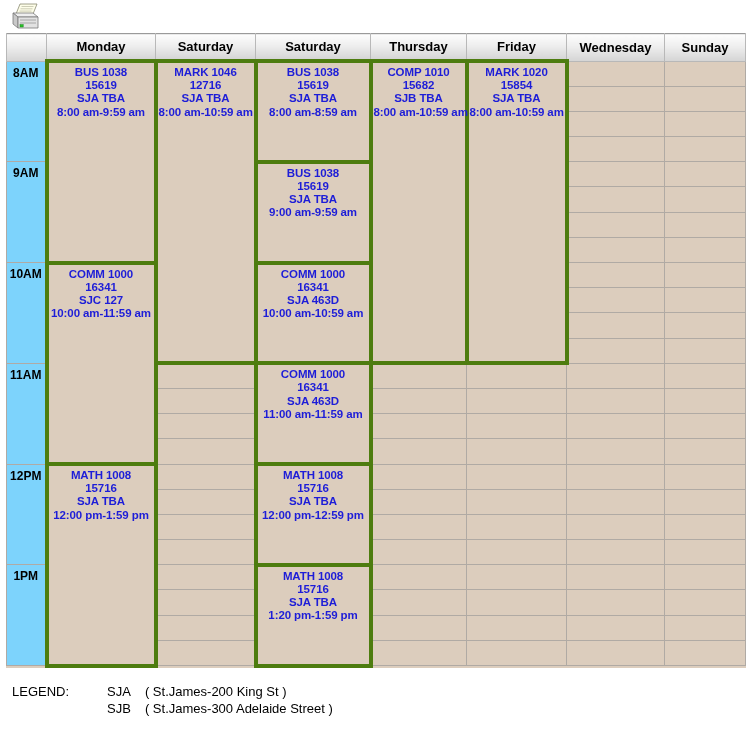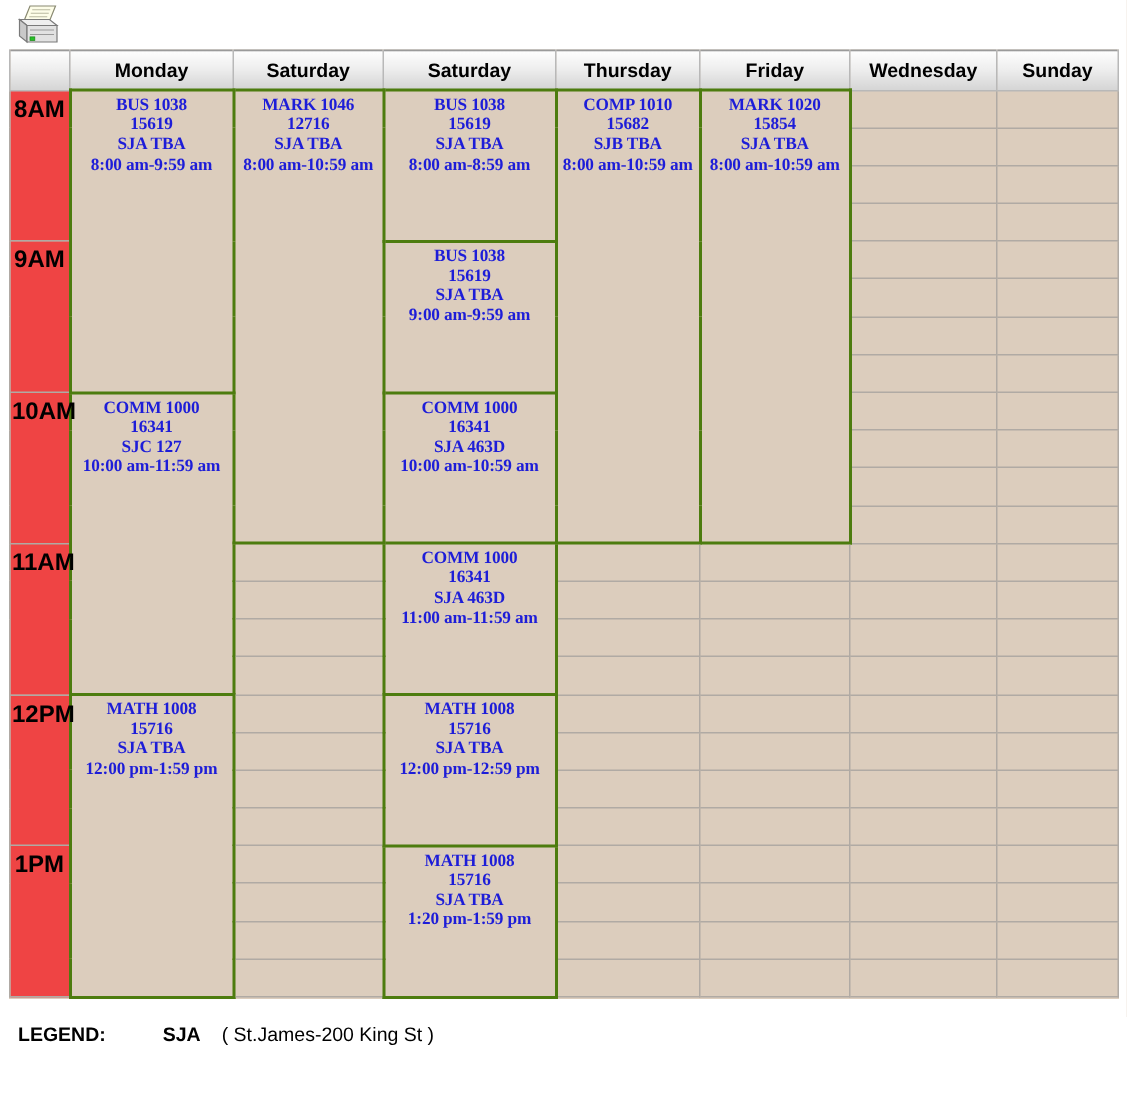--- a/index.html
+++ b/index.html
@@ -70,38 +70,37 @@
   }
 
   td.slot {
     height: 25.2px;
     background: #dccdbd;
     border: 1px solid #b0aaa4;
     padding: 0;
     box-sizing: border-box;
   }
   td.hourlabel {
-    background: #ef4444;
+    background: #7dd3fc;
     border: 1px solid #b0aaa4;
     vertical-align: top;
     text-align: center;
-    font-size: 16px;
+    font-size: 12px;
     font-weight: bold;
     color: #000000;
     padding-top: 4px;
     box-sizing: border-box;
   }
   td.event {
     background: #dccdbd;
-    border: 2px solid #4d7c0f;
+    border: 4px solid #4d7c0f;
     vertical-align: top;
     text-align: center;
     padding: 3px 1px 0 1px;
     box-sizing: border-box;
-    font-family: Liberation Serif, serif;
   }
   .ev-line {
     display: block;
     color: #1d1dd8;
     font-size: 11.5px;
     font-weight: bold;
     line-height: 13.2px;
     white-space: nowrap;
     letter-spacing: -0.1px;
   }
@@ -113,22 +112,22 @@
     font-size: 13px;
     color: #000000;
   }
   .legend table { border-collapse: collapse; }
   .legend td {
     padding: 0 0 2px 0;
     font-size: 13px;
     white-space: nowrap;
     vertical-align: top;
   }
-  .legend td.lg-title { padding-right: 38px; font-weight: bold; }
-  .legend td.lg-code  { padding-right: 14px; font-weight: bold; }
+  .legend td.lg-title { padding-right: 38px; }
+  .legend td.lg-code  { padding-right: 14px; }
 </style>
 </head>
 <body>
 
 <div class="toolbar">
   <span class="printer-icon" title="Print">
     <svg width="34" height="28" viewBox="0 0 34 28" xmlns="http://www.w3.org/2000/svg">
 
       <polygon points="13,1 30,1 26,11 9,11" fill="#fdfde8" stroke="#8a8a72" stroke-width="0.8"></polygon>
       <line x1="14.5" y1="3.5" x2="26.5" y2="3.5" stroke="#b8b8a0" stroke-width="0.7"></line>
@@ -395,15 +394,20 @@
 </div>
 
 <div class="legend">
   <table>
     <tbody>
         <tr>
       <td class="lg-title">LEGEND:</td>
       <td class="lg-code">SJA</td>
       <td>( St.James-200 King St )</td>
     </tr>
+    <tr>
+      <td class="lg-title"></td>
+      <td class="lg-code">SJB</td>
+      <td>( St.James-300 Adelaide Street )</td>
+    </tr>
   </tbody>
     </table>
 </div>
 
 </body></html>

